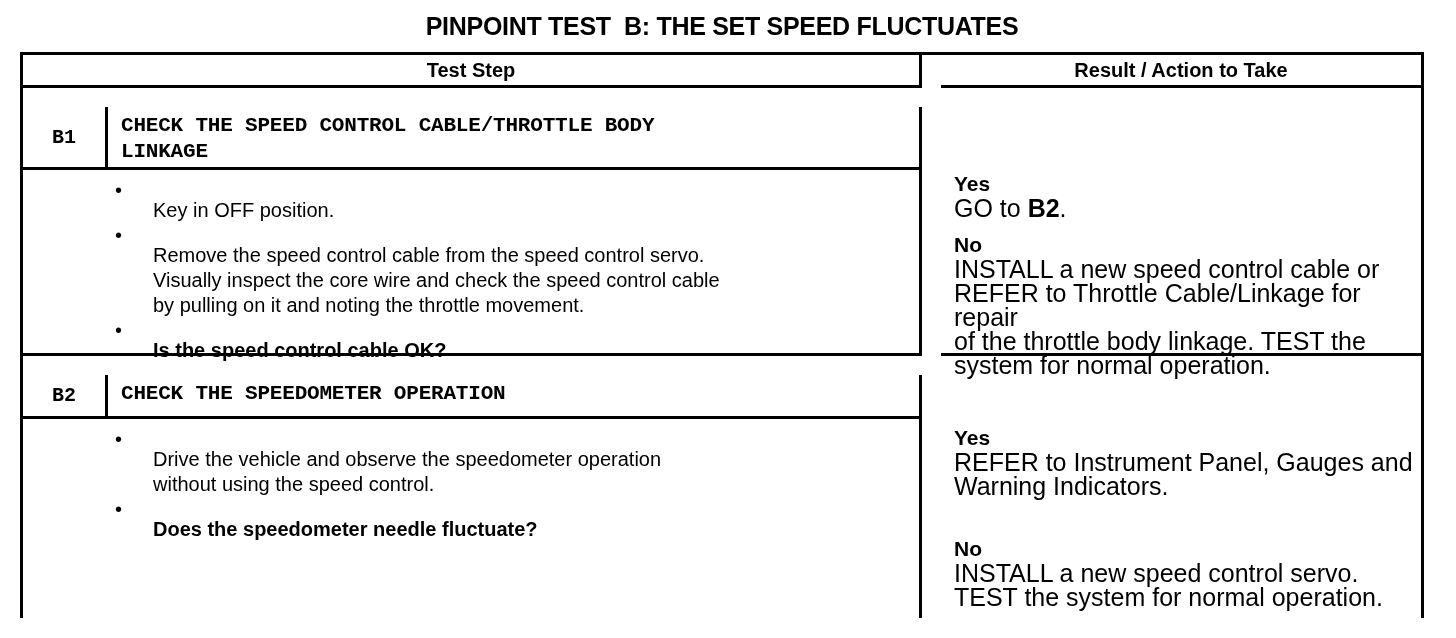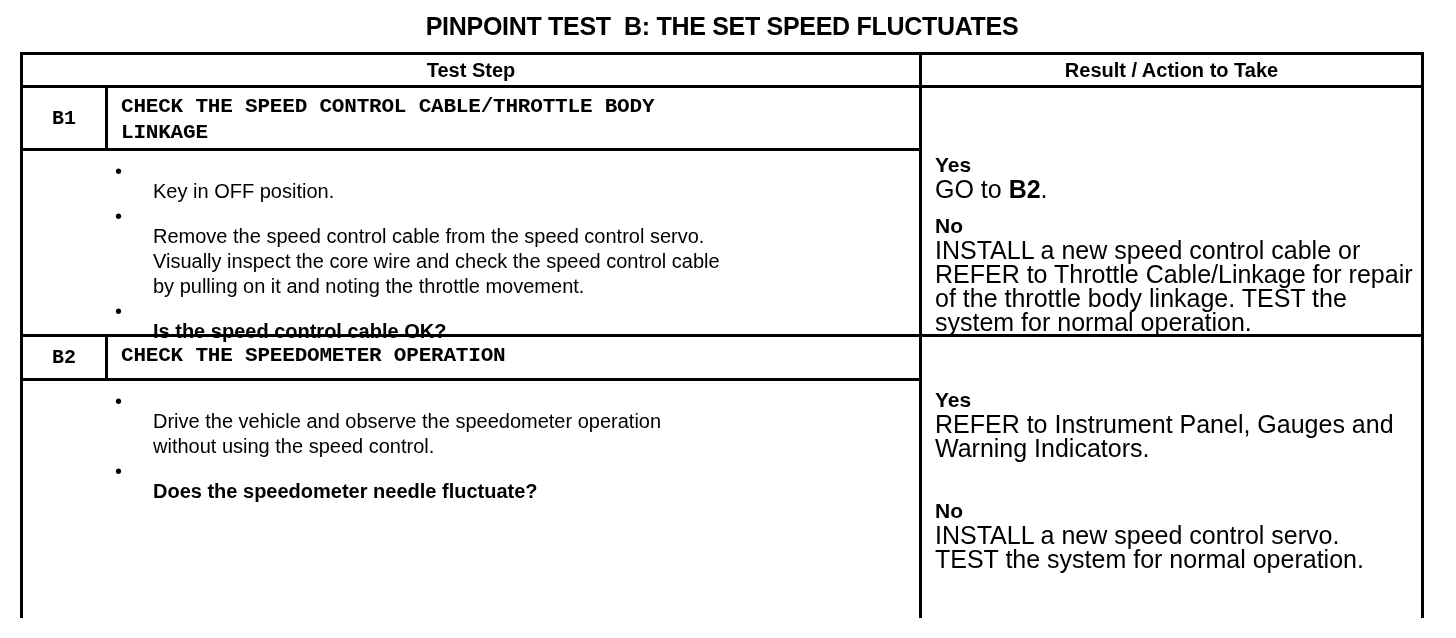--- a/index.html
+++ b/index.html
@@ -30,20 +30,21 @@
     position: absolute;
     left: 20px;
     top: 52px;
     width: 1404px;
     height: 571px;
     border: 3px solid #000;
     box-sizing: border-box;
     display: grid;
     grid-template-columns: 899px 1fr;
     grid-template-rows: 33px 249px auto;
+    gap: 19px;
   }
   .pinpoint-table > div { box-sizing: border-box; }
   .th {
     border-bottom: 3px solid #000;
     display: flex;
     align-items: center;
     justify-content: center;
     font-size: 20px;
     font-weight: 700;
   }

